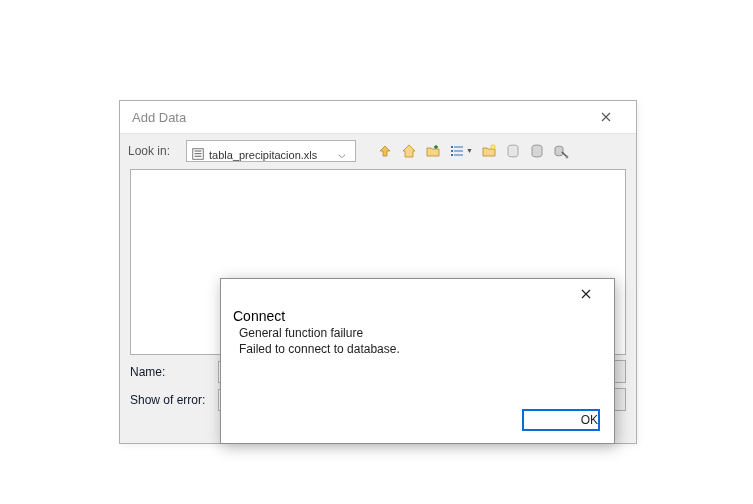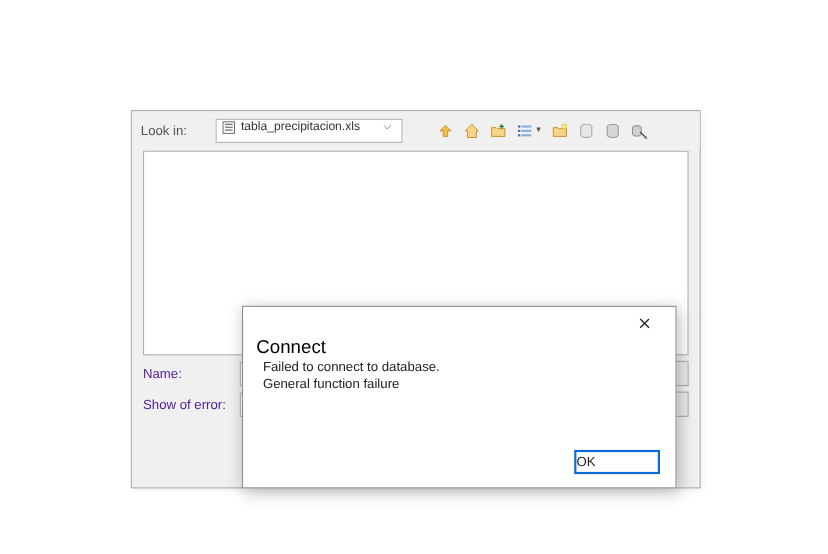--- a/index.html
+++ b/index.html
@@ -46,30 +46,30 @@
     font-weight: 300;
     cursor: pointer;
   }
   .toolbar {
     height: 34px;
     background: #f0f0f0;
     border-top: 1px solid #e4e4e4;
     display: flex;
     align-items: center;
     padding: 0 8px;
-    gap: 22px;
+    gap: 12px;
   }
   .tb-label { color: #555; margin-right: 4px; }
   .lookin {
     width: 170px;
     height: 22px;
     border: 1px solid #b4b4b4;
     background: #ffffff;
     display: flex;
-    align-items: flex-start;
+    align-items: flex-end;
     padding: 0 4px;
     gap: 4px;
     position: relative;
   }
   .lookin .dd-arrow {
     width: 18px;
     text-align: center;
     color: #555;
     font-size: 9px;
     cursor: pointer;
@@ -92,21 +92,21 @@
     height: 186px;
     background: #ffffff;
     border: 1px solid #b0b0b0;
   }
   .formrow {
     display: flex;
     align-items: center;
     padding: 5px 10px 0 10px;
     gap: 8px;
   }
-  .formrow .lbl { width: 80px; color: #4c1d95; }
+  .formrow .lbl { width: 80px; color: #0f172a; }
   .text-input {
     height: 22px;
     border: 1px solid #b4b4b4;
     background: #ffffff;
     flex: 1;
     max-width: 256px;
     padding: 0 4px;
     font: inherit;
   }
   .dropdown {
@@ -143,50 +143,58 @@
     border: 1px solid #8f8f8f;
     box-shadow: 2px 3px 14px rgba(0,0,0,0.28);
   }
   .modal .m-titlebar {
     height: 30px;
     display: flex;
     align-items: center;
     justify-content: space-between;
     padding: 0 10px 0 12px;
   }
-  .modal .m-title { font-size: 17px; color: #000; margin-top: 44px; }
+  .modal .m-title { font-size: 14px; color: #000; margin-top: 44px; }
   .modal .m-close { width:36px; height:26px; display:flex; align-items:center; justify-content:center; font-size:14px; font-weight:300; cursor:pointer; }
   .modal .m-body {
     padding: 16px 18px 0 18px;
     line-height: 16px;
     color: #222;
   }
   .modal .m-actions {
     position: absolute;
     right: 14px;
     bottom: 12px;
   }
   .modal .ok-btn {
     width: 78px;
     height: 22px;
     border: 2px solid #0a6cd6;
     background: #ffffff;
     display: flex;
     align-items: center;
-    justify-content: flex-start;
+    justify-content: flex-end;
     cursor: pointer;
     font-size: 12px;
   }
   
   .ic-doc { width:14px; height:14px; }
 </style>
 </head>
 <body>
 
 <div class="window">
+  <div class="titlebar">
+    <div class="title">Add Data</div>
+    <div class="close-x">
+      <svg viewBox="0 0 10 10" width="10" height="10">
+        <path d="M1 1 L9 9 M9 1 L1 9" stroke="#555" stroke-width="1.1" fill="none"></path>
+      </svg>
+    </div>
+  </div>
 
   <div class="toolbar">
     <span class="tb-label">Look in:</span>
     <div class="lookin">
       <svg class="ic-doc" viewBox="0 0 16 16">
         <rect x="2" y="2" width="12" height="12" fill="#fff" stroke="#666" stroke-width="1"></rect>
         <rect x="4" y="4" width="8" height="1.2" fill="#666"></rect>
         <rect x="4" y="7" width="8" height="1.2" fill="#666"></rect>
         <rect x="4" y="10" width="8" height="1.2" fill="#666"></rect>
       </svg>
@@ -273,22 +281,22 @@
   <div class="modal">
     <div class="m-titlebar">
       <span class="m-title">Connect</span>
       <div class="m-close">
         <svg viewBox="0 0 10 10" width="10" height="10">
           <path d="M1 1 L9 9 M9 1 L1 9" stroke="#222" stroke-width="1.2" fill="none"></path>
         </svg>
       </div>
     </div>
     <div class="m-body">
+      <div>General function failure</div>
       <div>Failed to connect to database.</div>
-      <div>General function failure</div>
     </div>
     <div class="m-actions">
       <div class="ok-btn">
           <span>OK</span>
         </div>
     </div>
   </div>
 </div>
 
 </body></html>

